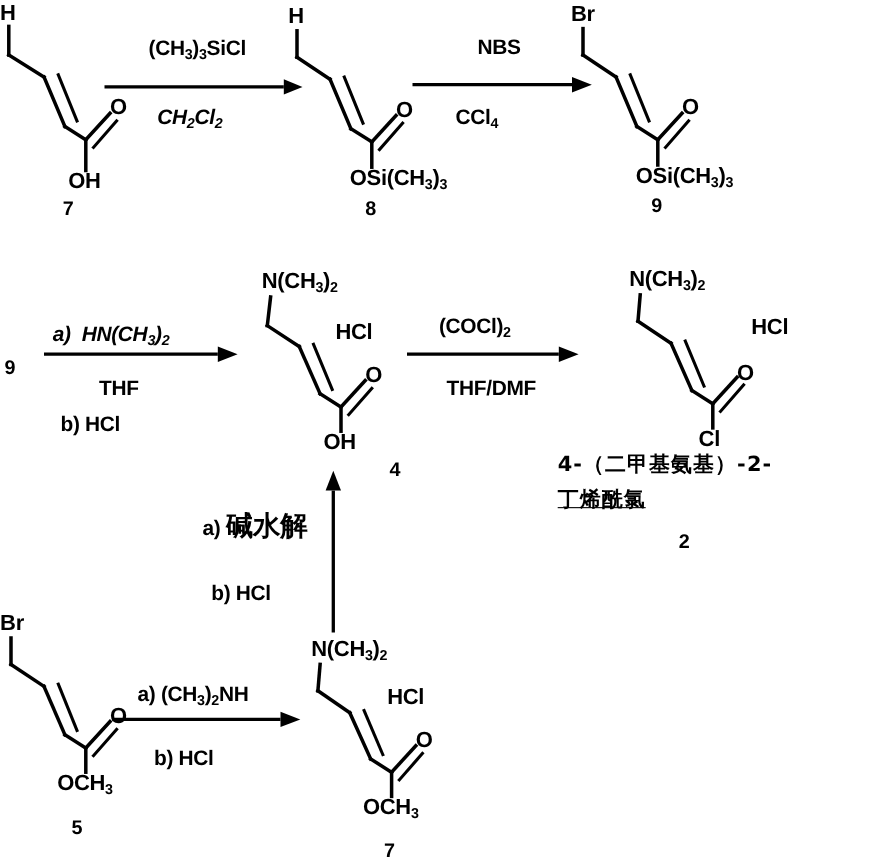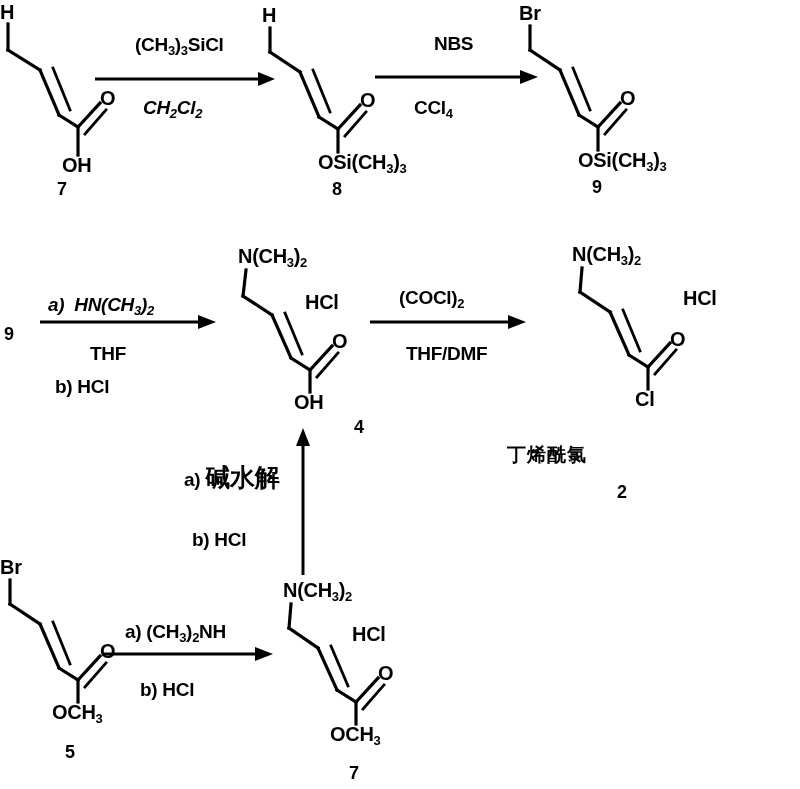--- a/index.html
+++ b/index.html
@@ -191,21 +191,22 @@
       <line class="bond-thin" x1="655" y1="374" x2="676" y2="350"></line>
       <line class="bond" x1="648" y1="367" x2="648" y2="389"></line>
     </g>
   </svg>
   <div class="lbl grp" style="left:572px; top:244px;">
     <span>N(CH<span class="sub">3</span>)<span class="sub">2</span></span>
   </div>
   <div class="lbl grp" style="left:683px; top:288px;">HCl</div>
   <div class="lbl atom" style="left:670px; top:329px;">O</div>
   <div class="lbl atom" style="left:635px; top:389px;">Cl</div>
-  <div class="cjk" style="left:507px; top:445px;">丁烯酰氯</div>
+  <div class="cjk" style="left:507px; top:413px;">4-（二甲基氨基）-2-</div>
+  <div class="cjk" style="left:507px; top:445px;text-decoration:underline;">丁烯酰氯</div>
   <div class="lbl num" style="left:617px; top:483px;">2</div>
 
   <svg width="800" height="789">
     <line class="arrowline" x1="303" y1="575" x2="303" y2="446"></line>
     <polygon class="arrowhead" points="296,446 303,428 310,446"></polygon>
   </svg>
   <div class="lbl rgt" style="left:184px; top:465px;">
     <span>a)</span>&nbsp;<span class="cjk-small">碱水解</span>
   </div>
   <div class="lbl rgt" style="left:192px; top:530px;">b) HCl</div>

